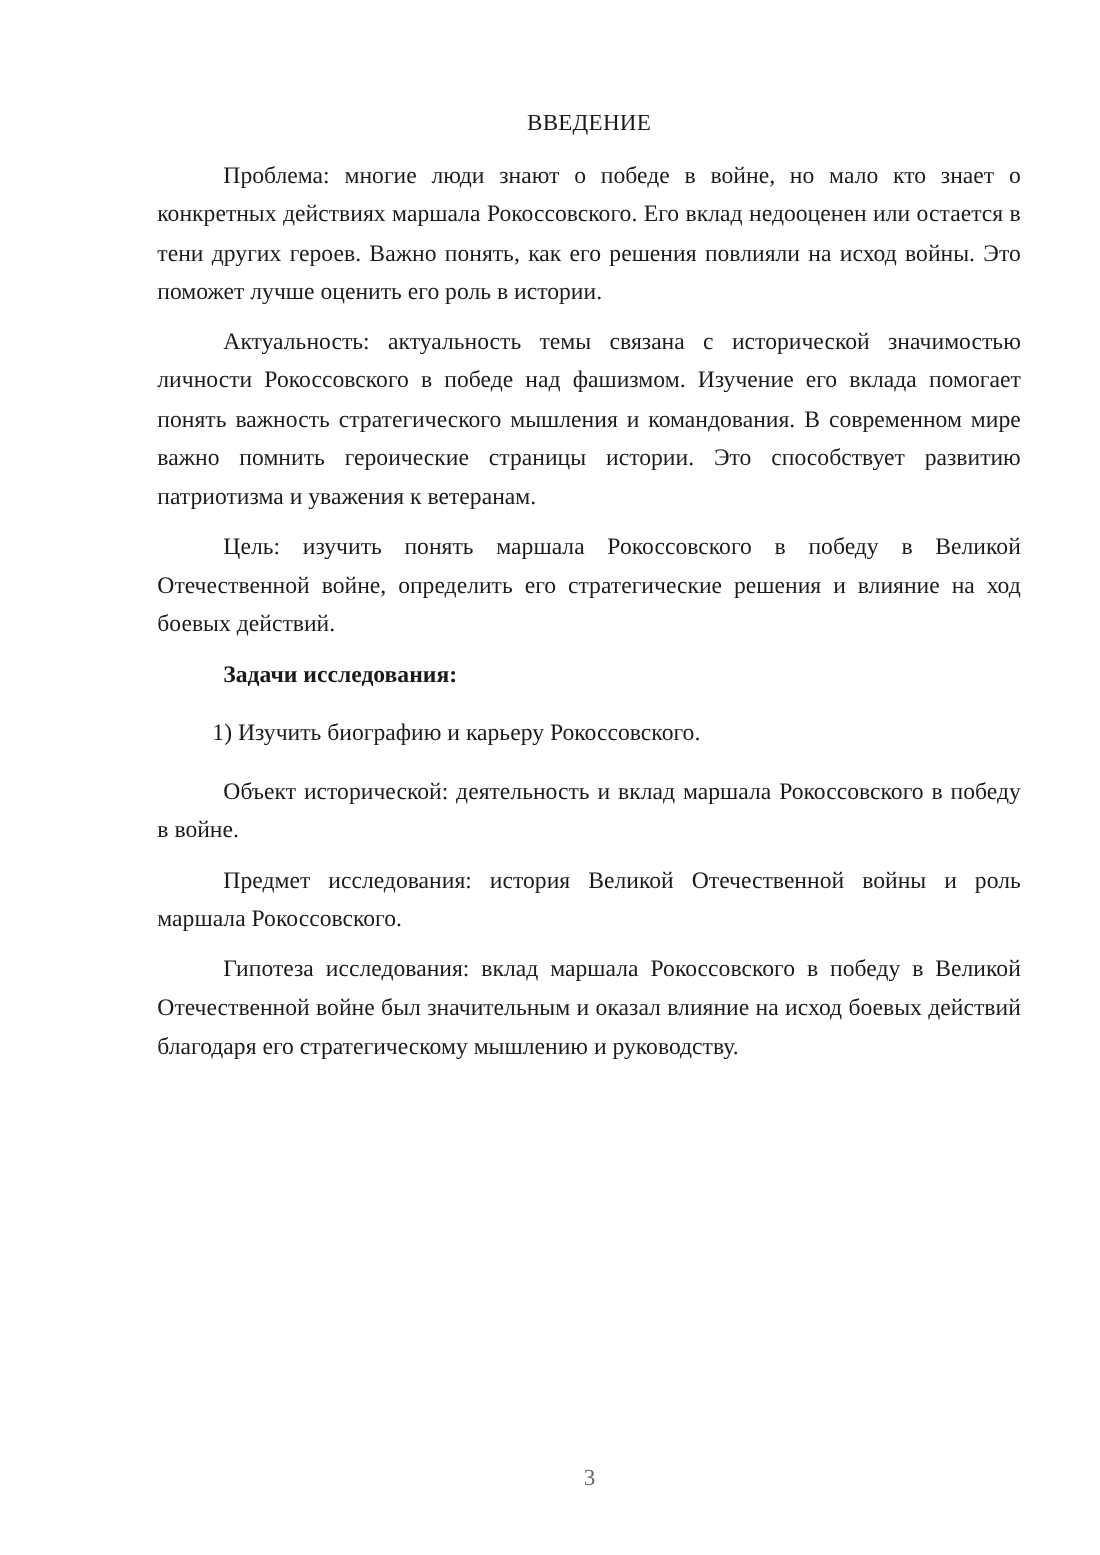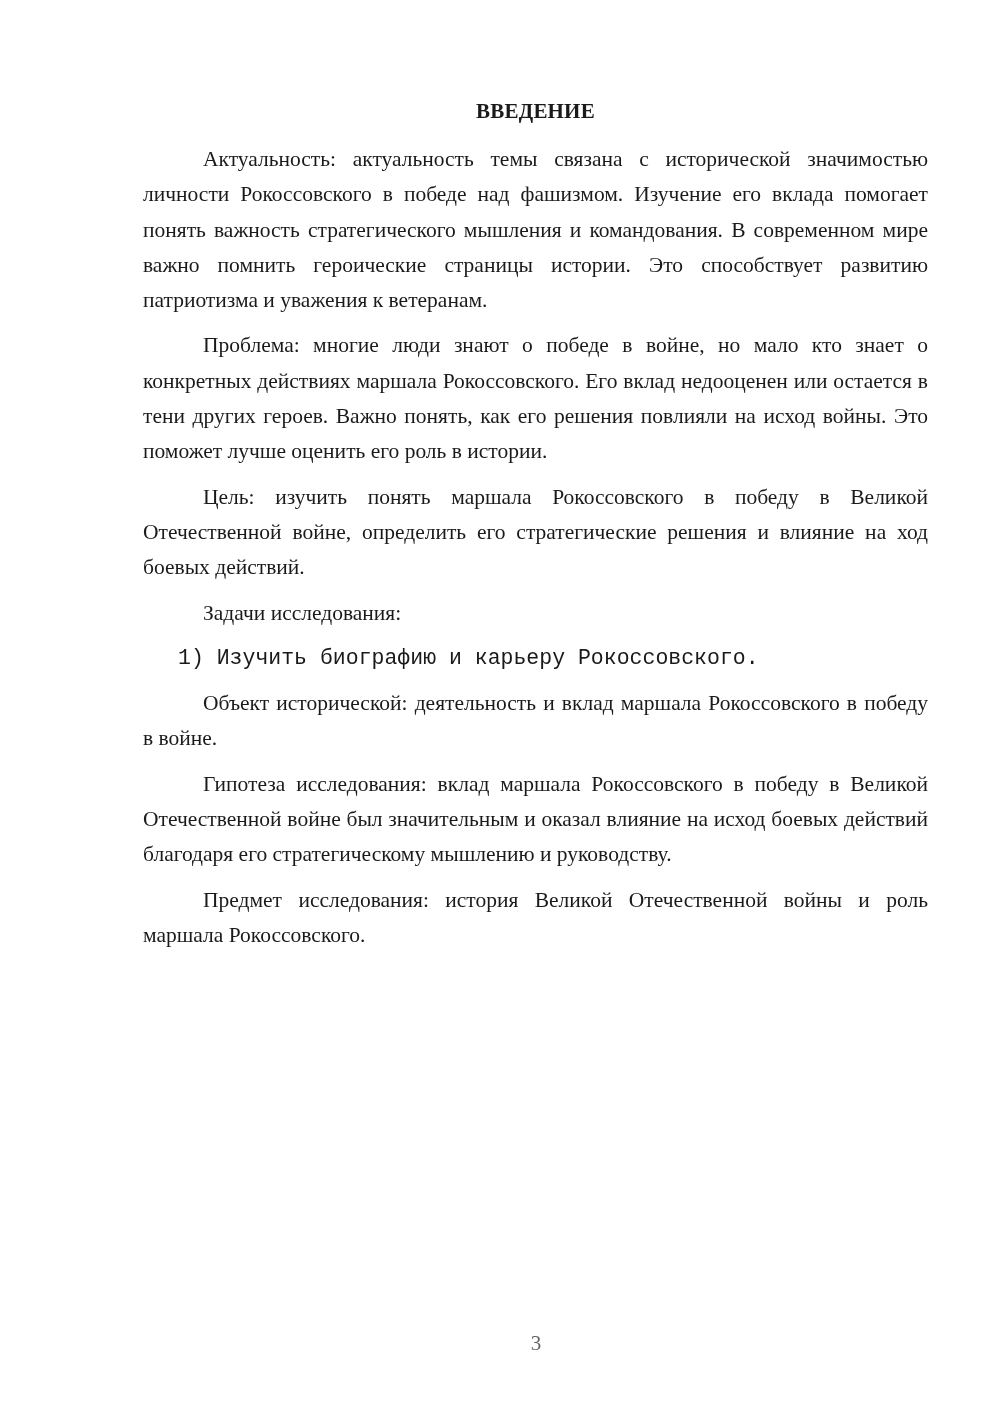--- a/index.html
+++ b/index.html
@@ -16,44 +16,44 @@
       color: #1a1a1a;
     }
     .page {
       position: absolute;
       left: 143px;
       top: 96px;
       width: 785px;
     }
     .title {
       text-align: center;
-      font-weight: bold;
+      font-weight: normal;
       font-size: 21px;
       line-height: 30px;
       margin: 0 0 16px 0;
       letter-spacing: 0.2px;
     }
     .para {
       font-size: 21.5px;
       line-height: 35.3px;
       text-align: justify;
       text-indent: 60px;
       margin: 0 0 10px 0;
     }
     .heading-line {
       font-size: 21.5px;
       line-height: 35.3px;
       text-indent: 60px;
       margin: 0 0 10px 0;
+      font-weight: bold;
     }
     .task-list {
       list-style: none;
-      margin: 3px;
+      margin: 18px;
       padding: 0;
-      font-family: Liberation Mono, monospace;
     }
     .task-item {
       font-size: 21.5px;
       line-height: 35.3px;
       padding-left: 32px;
       margin: 0 0 10px 0;
     }
     .page-number {
       position: absolute;
       left: 0;
@@ -63,33 +63,33 @@
       font-size: 21px;
       color: #666666;
     }
   </style>
 </head>
 <body>
 
 <div class="page">
   <div class="title">ВВЕДЕНИЕ</div>
 
+  <p class="para">Проблема: многие люди знают о победе в войне, но мало кто знает о конкретных действиях маршала Рокоссовского. Его вклад недооценен или остается в тени других героев. Важно понять, как его решения повлияли на исход войны. Это поможет лучше оценить его роль в истории.</p>
+
   <p class="para">Актуальность: актуальность темы связана с исторической значимостью личности Рокоссовского в победе над фашизмом. Изучение его вклада помогает понять важность стратегического мышления и командования. В современном мире важно помнить героические страницы истории. Это способствует развитию патриотизма и уважения к ветеранам.</p>
-
-  <p class="para">Проблема: многие люди знают о победе в войне, но мало кто знает о конкретных действиях маршала Рокоссовского. Его вклад недооценен или остается в тени других героев. Важно понять, как его решения повлияли на исход войны. Это поможет лучше оценить его роль в истории.</p>
 
   <p class="para">Цель: изучить понять маршала Рокоссовского в победу в Великой Отечественной войне, определить его стратегические решения и влияние на ход боевых действий.</p>
 
   <p class="heading-line">Задачи исследования:</p>
 
   <ul class="task-list">
     <li class="task-item">1) Изучить биографию и карьеру Рокоссовского.</li>
   </ul>
 
   <p class="para">Объект исторической: деятельность и вклад маршала Рокоссовского в победу в войне.</p>
 
+  <p class="para">Предмет исследования: история Великой Отечественной войны и роль маршала Рокоссовского.</p>
+
   <p class="para">Гипотеза исследования: вклад маршала Рокоссовского в победу в Великой Отечественной войне был значительным и оказал влияние на исход боевых действий благодаря его стратегическому мышлению и руководству.</p>
-
-  <p class="para">Предмет исследования: история Великой Отечественной войны и роль маршала Рокоссовского.</p>
 
 </div>
 
 <div class="page-number">3</div>
 
 </body></html>

